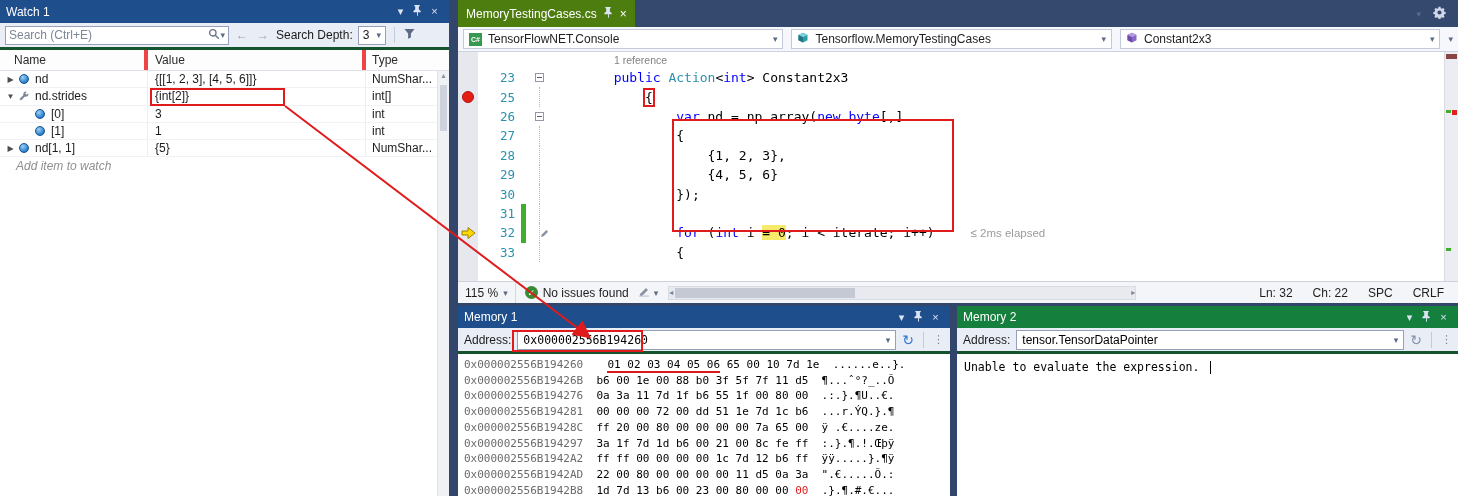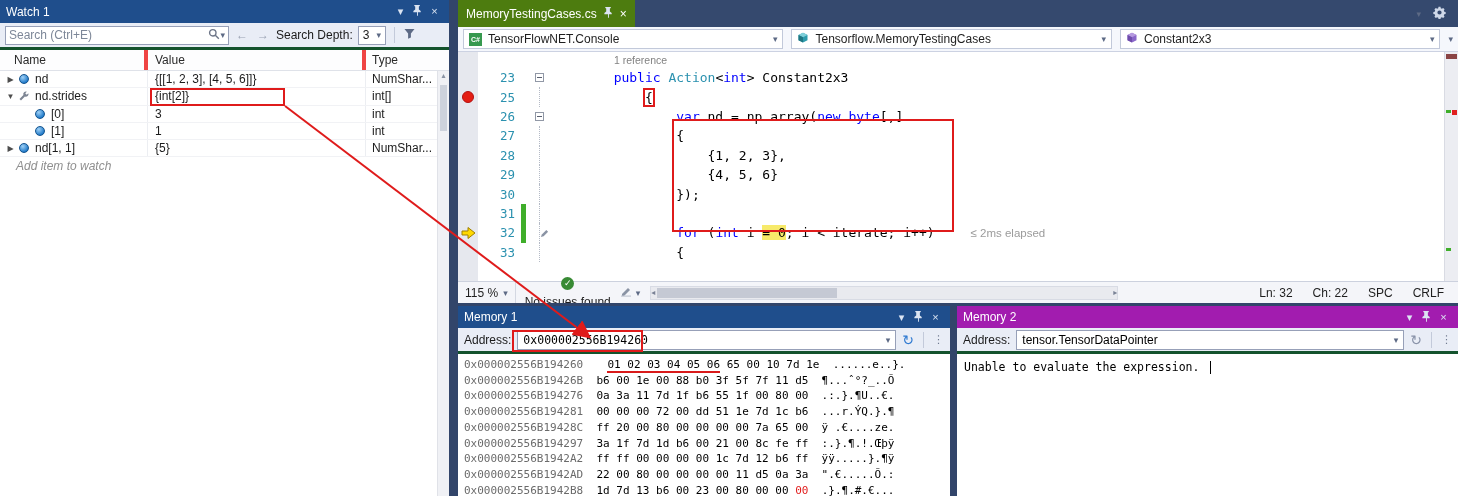--- a/index.html
+++ b/index.html
@@ -11,21 +11,21 @@
     overflow: hidden;
     font-size: 12px;
     color: #1b1b1b;
   }
   .panel { position:absolute; background:#fff; overflow:hidden; }
 
   
   .tbar { height:23px; background:#1f4e8c; color:#fff; display:flex; align-items:center;
           padding:0 6px; font-size:12px; }
   .tbar.short { height:22px; }
-  .tbar.inactive { background:#a21caf; }
+  .tbar.inactive { background:#15803d; }
   .tbar .sp { flex:1; }
   .tbar .tic { width:17px; text-align:center; font-size:11px; color:#dbe4f2; line-height:1; }
 
   
   .ttool { background:#e9edf6; border-bottom:3px solid #14532d; display:flex; align-items:center; }
 
   
   #watch { left:0; top:0; width:449px; height:496px; }
   .wtb { height:27px; gap:5px; padding:0 5px; }
   .sbox { width:224px; height:19px; background:#fff; border:1px solid #97a0b8; display:flex;
@@ -106,21 +106,21 @@
          border-left:1px solid #d9dbe3; }
   .vsb .mk { position:absolute; }
   .m-caret { top:2px; left:1px; right:1px; height:5px; background:#8a4444; }
   .m-g1 { top:58px; left:1px; width:5px; height:3px; background:#3fae2a; }
   .m-bp { top:58px; right:1px; width:5px; height:5px; background:#e02020; }
   .m-g2 { top:196px; left:1px; width:5px; height:3px; background:#3fae2a; }
   .sbarr { position:absolute; left:0; right:0; bottom:0; height:22px; background:#f4f5f9;
            border-top:1px solid #ccd1de; display:flex; align-items:center; color:#1e1e1e; }
   .zoom { display:flex; gap:5px; padding:0 7px; align-items:center; height:100%;
           border-right:1px solid #d4d8e2; }
-  .issues { display:flex; gap:5px; padding:0 9px; align-items:center;flex-direction:column; }
+  .issues { display:flex; gap:5px; padding:0 9px; align-items:center; }
   .gc { width:13px; height:13px; border-radius:50%; background:#388a34; color:#fff; font-size:9px;
         display:flex; align-items:center; justify-content:center; flex:none; }
   .hsb { width:468px; height:14px; background:#e9eaef; border:1px solid #d8dbe4; display:flex;
          align-items:center; margin:0 10px; color:#7a8296; font-size:8px; }
   .hsb .thumb { width:180px; height:10px; background:#c5c9d4; margin:0 2px; }
   .posinfo { margin-left:auto; display:flex; gap:20px; padding-right:14px; }
 
   
   #memory1 { left:458px; top:306px; width:492px; height:190px; }
   #memory2 { left:957px; top:306px; width:501px; height:190px; }

